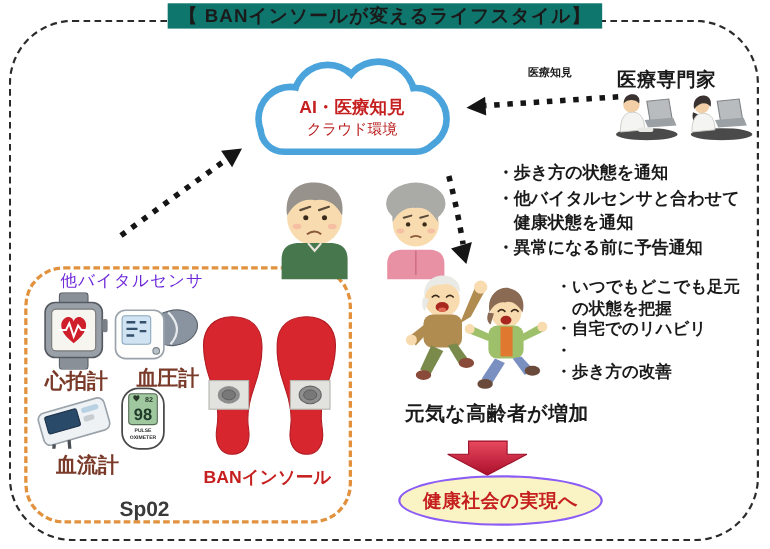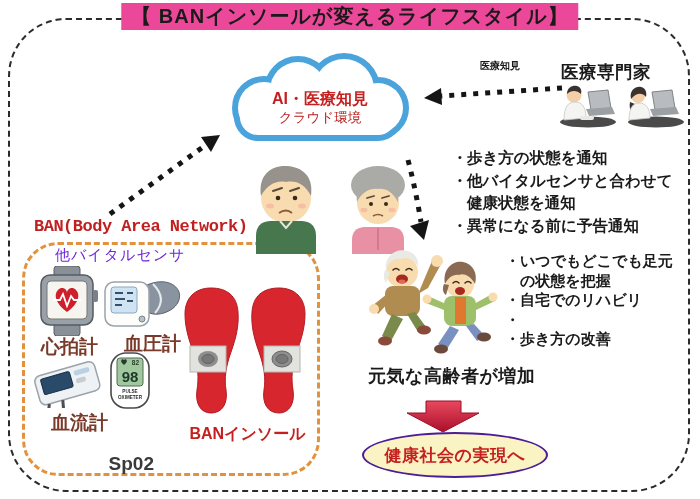--- a/index.html
+++ b/index.html
@@ -1,21 +1,21 @@
 <!DOCTYPE html>
 <html><head>
 <meta charset="utf-8">
 <style>
   html,body{margin:0;padding:0;background:#fff;}
   .stage{position:relative;width:700px;height:499px;background:#fff;overflow:hidden;
          font-family:"Liberation Sans","DejaVu Sans",sans-serif;color:#1a1a1a;}
   .abs{position:absolute;}
   .outer-border{left:8px;top:18px;width:678px;height:470px;border:2px dashed #2b2b2b;border-radius:58px;}
-  .title{top:3px;left:50%;transform:translateX(-50%);background:#ec4899;padding:0 10px;white-space:nowrap;
-         font-size:20px;font-weight:bold;letter-spacing:1px;z-index:6;}
+  .title{top:3px;left:50%;transform:translateX(-50%);background:#0f766e;padding:0 10px;white-space:nowrap;
+         font-size:17px;font-weight:bold;letter-spacing:1px;z-index:6;}
   .overlay{left:0;top:0;z-index:2;}
   .cloud-text{left:232px;width:176px;text-align:center;z-index:3;line-height:1.15;}
   .cloud-l1{top:90px;font-size:16px;font-weight:bold;color:#c5201f;}
   .cloud-l2{top:110px;font-size:13.5px;color:#b91c1c;}
   .med-knowledge{left:480px;top:59px;font-size:10px;font-weight:bold;z-index:3;}
   .med-expert{left:561px;top:60px;font-size:17.5px;font-weight:600;z-index:3;letter-spacing:0.5px;}
   .experts-icon{left:558px;top:82px;z-index:3;}
   .worried{left:240px;top:158px;z-index:3;}
   .happy{left:362px;top:246px;z-index:3;}
   .blist{z-index:4;font-weight:bold;}
@@ -27,25 +27,25 @@
   .ban-title{left:34px;top:217px;font-family:"Liberation Mono","DejaVu Sans Mono",monospace;
              font-weight:bold;font-size:17px;color:#c22020;z-index:3;letter-spacing:-0.5px;}
   .sensors-heading{left:55px;top:246px;font-size:15px;color:#6d28d9;z-index:3;letter-spacing:1px;}
   .dev{z-index:3;}
   .dev-label{z-index:3;text-align:right;font-size:19px;font-weight:bold;color:#7a3a2a;}
   .lbl-heart{left:36px;top:334px;width:62px;}
   .lbl-bp{left:103px;top:331px;width:78px;}
   .lbl-flow{left:28px;top:410px;width:80px;}
   .lbl-spo2{left:106px;top:410px;width:48px;color:#3a3a3a;font-weight:600;margin-top:43px;}
   .insoles{left:175px;top:282px;z-index:3;}
-  .insole-label{left:185px;top:424px;width:125px;text-align:center;font-size:16px;font-weight:bold;
+  .insole-label{left:185px;top:424px;width:125px;font-size:16px;font-weight:bold;
                 color:#c5201f;z-index:3;}
   .elderly-inc{left:368px;top:364px;font-size:18px;font-weight:bold;z-index:3;letter-spacing:0.5px;}
   .goal{left:362px;top:432px;width:182px;height:42px;border-radius:50%;background:#faf3c4;
-        border:2px solid #4c1d95;z-index:3;display:flex;align-items:center;justify-content:center;}
+        border:2px solid #8b5cf6;z-index:3;display:flex;align-items:center;justify-content:center;}
   .goal span{font-size:17px;font-weight:bold;color:#c5201f;letter-spacing:0.5px;}
 </style>
 </head>
 <body>
 
 <div class="stage">
 
   <div class="abs outer-border"></div>
 
   <div class="abs title">【 BANインソールが変えるライフスタイル】</div>
@@ -156,21 +156,20 @@
     <circle cx="131" cy="46" r="2" fill="#3a2a1a"></circle>
       <circle cx="146" cy="46" r="2" fill="#3a2a1a"></circle>
     <ellipse cx="124" cy="52" rx="3.5" ry="2.2" fill="#f5b8a0" opacity="0.8"></ellipse>
     <ellipse cx="152" cy="52" rx="3.5" ry="2.2" fill="#f5b8a0" opacity="0.8"></ellipse>
     <path d="M133,58 Q138,55 143,58" stroke="#8a5a3a" stroke-width="1.6" fill="none"></path>
     <path d="M112,96 L112,82 Q112,70 124,69 L152,69 Q164,70 164,82 L164,96 Z" fill="#e890a4"></path>
     <line x1="138" y1="70" x2="138" y2="92" stroke="#d07088" stroke-width="1.5"></line>
   </svg>
 
   <div class="abs ban-box"></div>
-  <div class="abs ban-title">BAN(Body Area Network)</div>
   <div class="abs sensors-heading">他バイタルセンサ</div>
 
   <svg class="abs dev" style="left:36px;top:266px" width="62" height="70" viewBox="0 0 62 70">
     <rect x="18" y="0" width="26" height="13" rx="3" fill="#8a9098" stroke="#5a5f66"></rect>
     <rect x="18" y="57" width="26" height="13" rx="3" fill="#8a9098" stroke="#5a5f66"></rect>
     <rect x="5" y="9" width="52" height="50" rx="9" fill="#9aa0a8" stroke="#565b62" stroke-width="1.5"></rect>
     <rect x="11" y="15" width="40" height="38" rx="4" fill="#f7f5ef" stroke="#777"></rect>
     <rect x="57" y="24" width="5" height="12" rx="2" fill="#7a8088"></rect>
     <path d="M31,46 C20,38 17,29 22,24 C26,20 31,23 31,27 C31,23 36,20 40,24 C45,29 42,38 31,46 Z" fill="#cf1f2a"></path>
     <polyline points="17,34 24,34 27,28 31,40 35,30 38,34 45,34" fill="none" stroke="#fff" stroke-width="1.8"></polyline>

